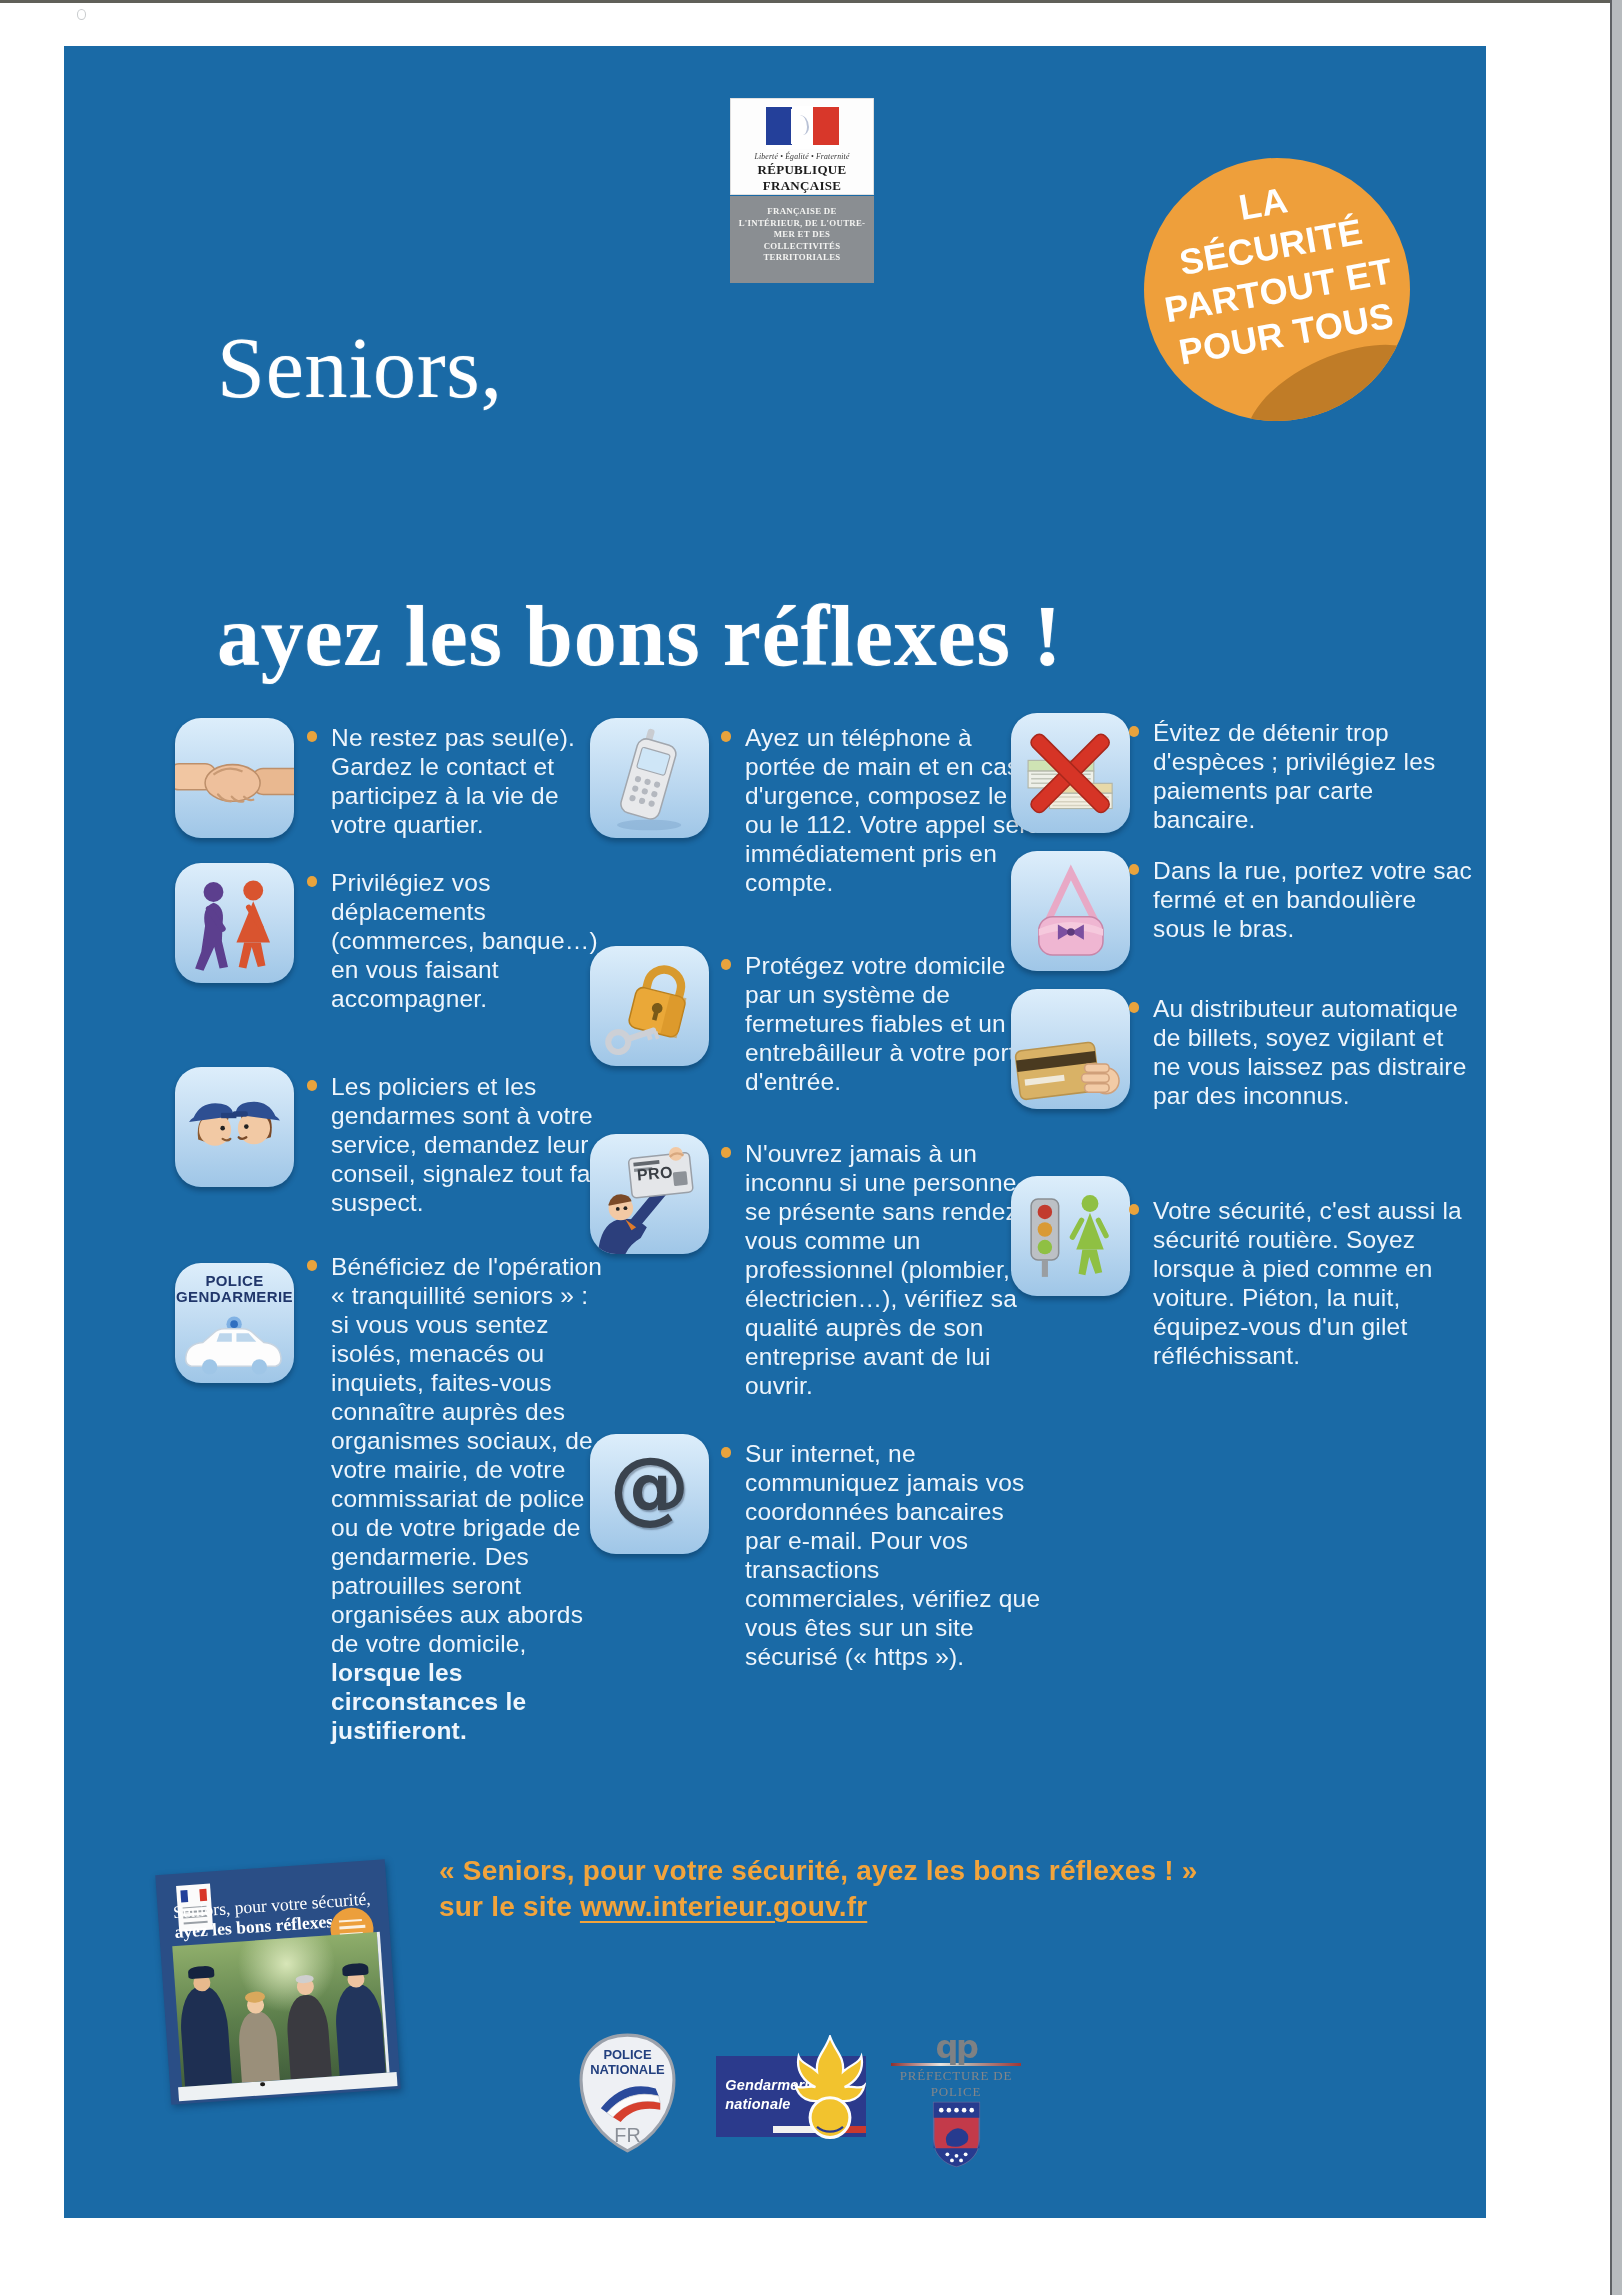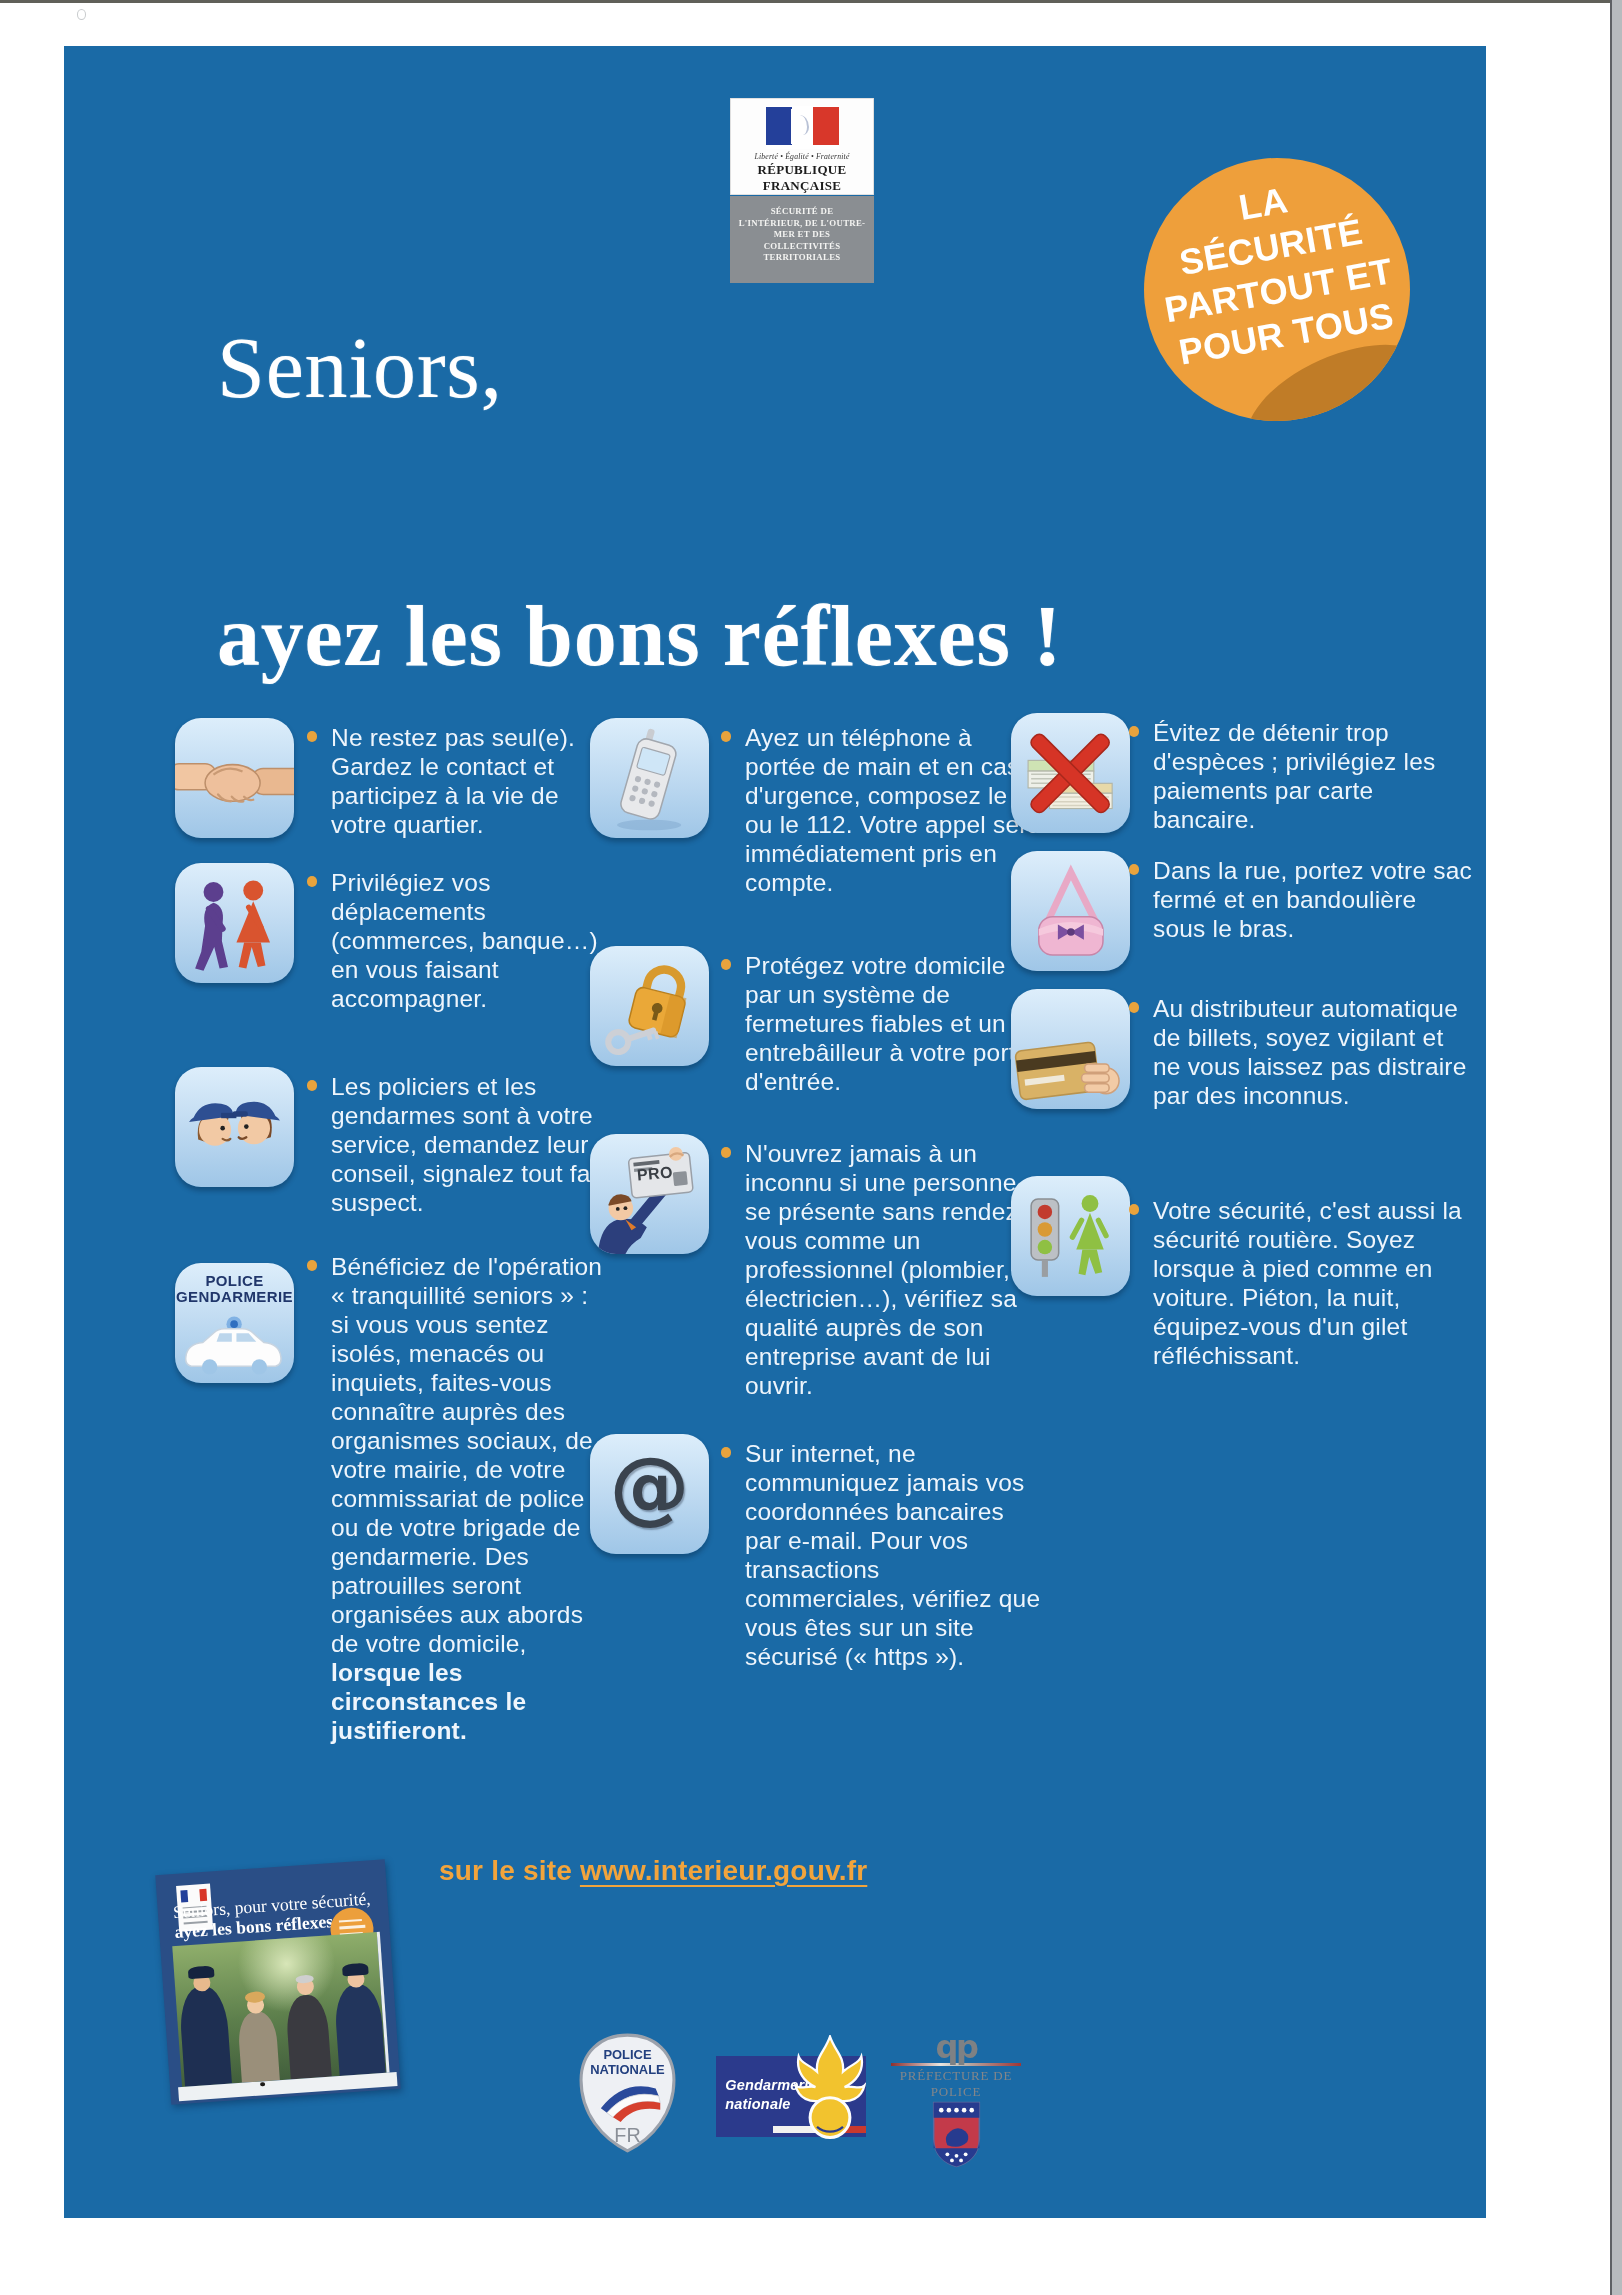--- a/index.html
+++ b/index.html
@@ -127,21 +127,21 @@
   <div class="ministry">
     <div class="ministry-white">
       <div class="flag">
         <span class="b"></span>
           <span class="face"></span>
           <span class="r"></span>
       </div>
       <div class="motto">Liberté • Égalité • Fraternité</div>
       <div class="republic">RÉPUBLIQUE FRANÇAISE</div>
     </div>
-    <div class="ministry-grey">SÉCURITÉ DE L'INTÉRIEUR, DE L'OUTRE-MER ET DES COLLECTIVITÉS TERRITORIALES</div>
+    <div class="ministry-grey">FRANÇAISE DE L'INTÉRIEUR, DE L'OUTRE-MER ET DES COLLECTIVITÉS TERRITORIALES</div>
   </div>
 
   <div class="badge">
     <div class="badge-text">
       <div>LA</div>
       <div>SÉCURITÉ</div>
       <div>PARTOUT ET</div>
       <div>POUR TOUS</div>
     </div>
     <div class="badge-curl-dark"></div>
@@ -405,20 +405,21 @@
       <div class="fig" style="left:158px; width:46px; height:90px; background:#22355c;">
         <span class="head" style="top:-13.8px; width:17px; height:17px; background:#eec3a0;"></span>
         <span class="head" style="top:-21.4px; width:26px; height:12.2px; background:#16243f; border-radius:40% 40% 20% 20%;"></span>
       </div>
     </div>
     <div class="gc-strip"></div>
     <div class="gc-dot"></div>
   </div>
 
   <div class="footer-text">
+    <div>« Seniors, pour votre sécurité, ayez les bons réflexes ! »</div>
     <div><span>sur le site </span><span class="url">www.interieur.gouv.fr</span></div>
   </div>
 
   <div class="logo-police">
     <svg viewBox="0 0 130 160" width="99" height="122">
       <path d="M65,4 C101,4 126,27 126,63 C126,107 98,140 65,156 C32,140 4,107 4,63 C4,27 29,4 65,4 Z" fill="#eef0f4" stroke="#9ba1ab" stroke-width="4"></path>
       <text x="65" y="36" text-anchor="middle" font-size="17" font-weight="bold" fill="#23407f">POLICE</text>
       <text x="65" y="55" text-anchor="middle" font-size="17" font-weight="bold" fill="#23407f">NATIONALE</text>
       <path d="M30,100 Q60,62 102,74 L106,84 Q66,74 38,106 Z" fill="#2a4a9b"></path>
       <path d="M38,106 Q66,74 106,84 L108,93 Q70,85 46,112 Z" fill="#fbfbfb" stroke="#c9ccd2" stroke-width="1"></path>

